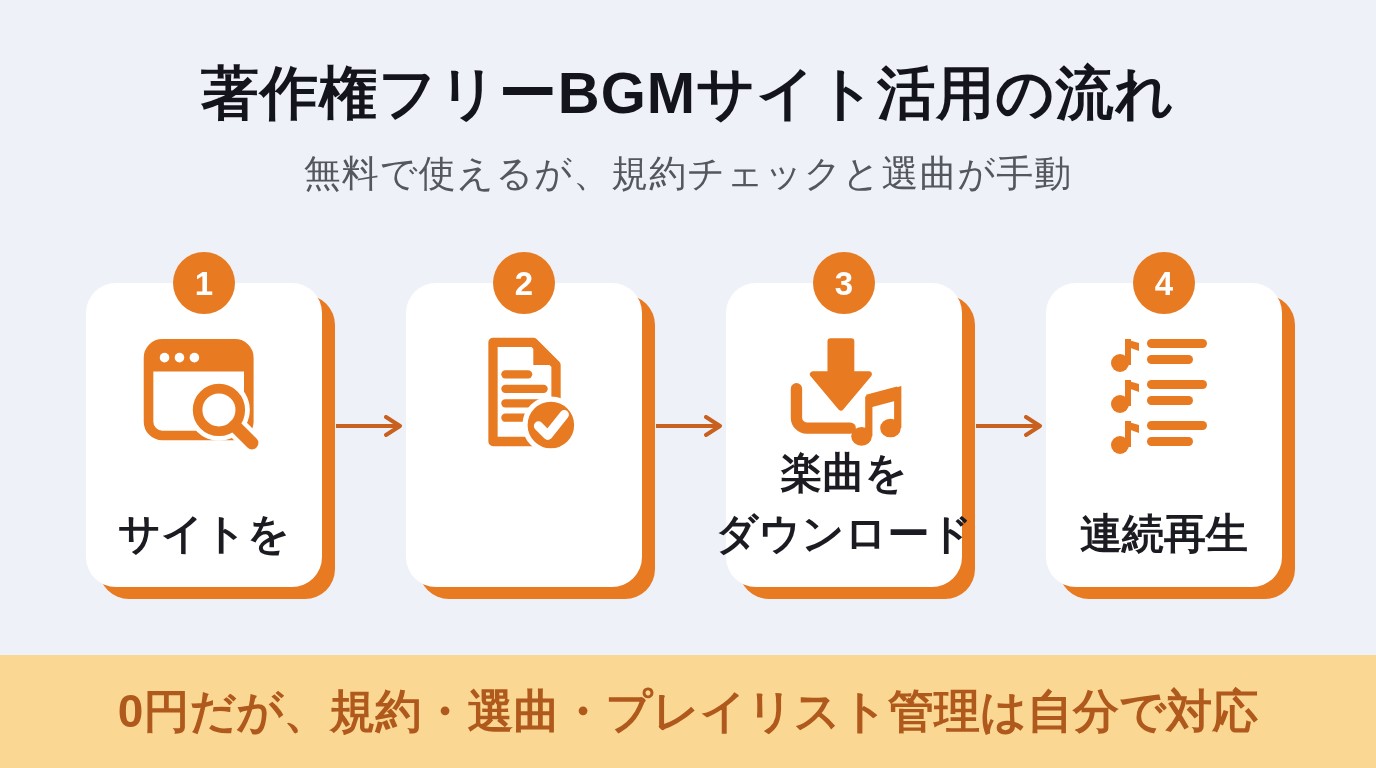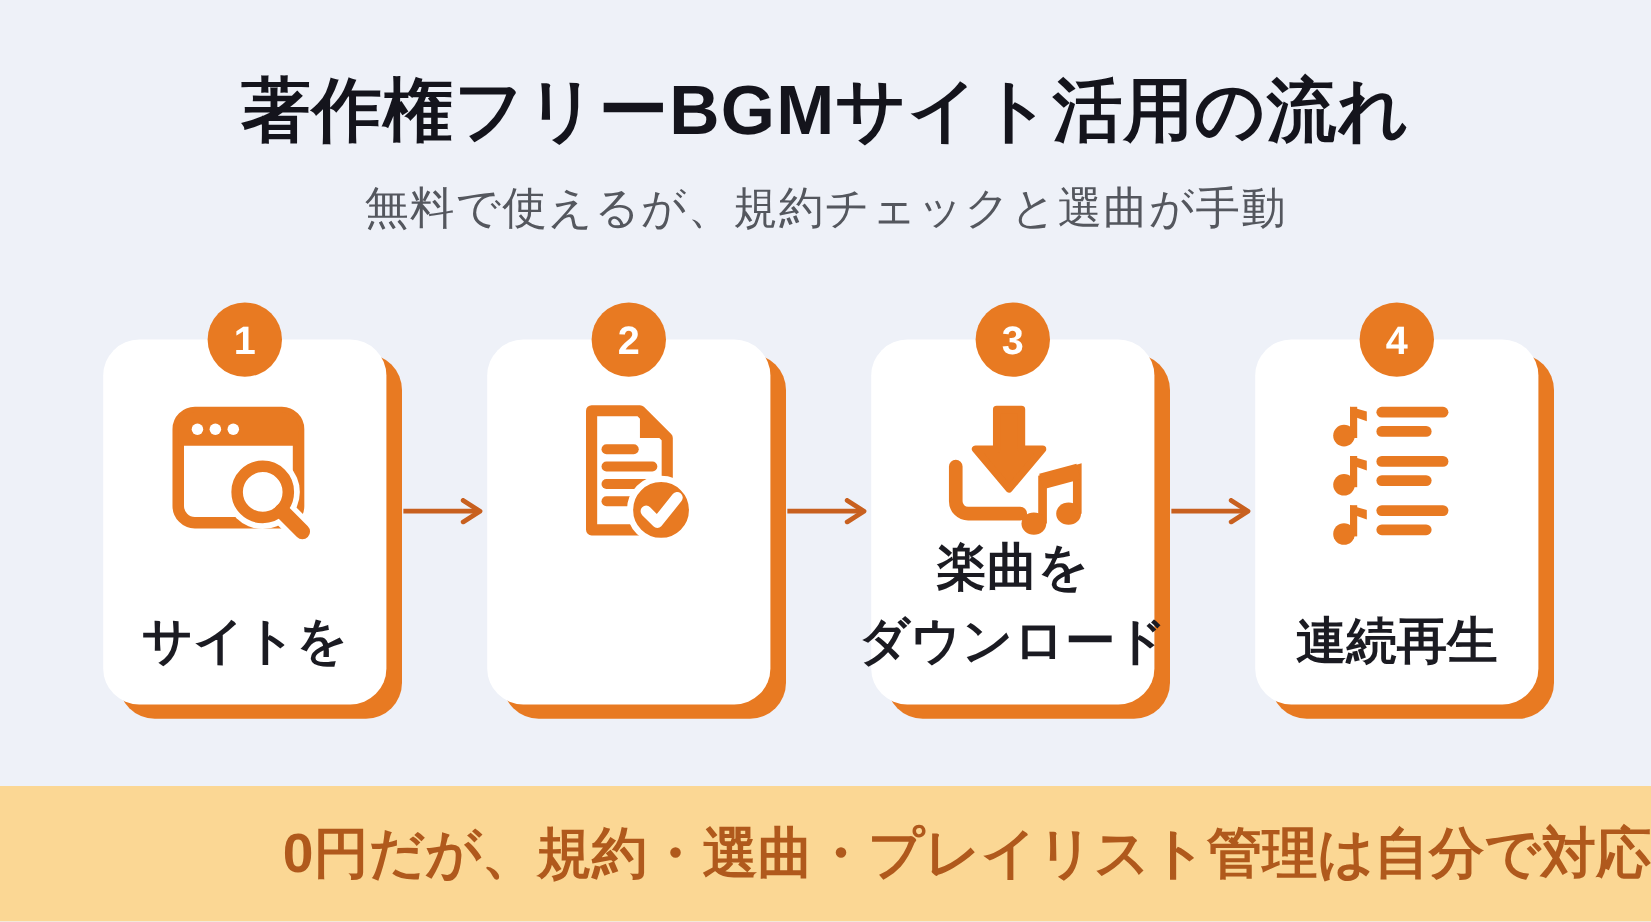--- a/index.html
+++ b/index.html
@@ -64,21 +64,21 @@
   .arrow{position:absolute;top:415px;width:70px;height:22px;}
   .arrow-1{left:336px;}
   .arrow-2{left:656px;}
   .arrow-3{left:976px;}
   .arrow svg{display:block;}
   .arrow-line{stroke:var(--arrow);}
 
   .banner{
     position:absolute;left:0;top:655px;width:1376px;height:113px;
     background:var(--banner-bg);
-    display:flex;align-items:center;justify-content:flex-end;
+    display:flex;align-items:center;justify-content:center;
   }
   .banner-text{
     font-size:46px;font-weight:900;color:var(--banner-text);
     letter-spacing:0;white-space:nowrap;
   }
 </style>
 </head>
 <body>
 
 <div class="stage">

